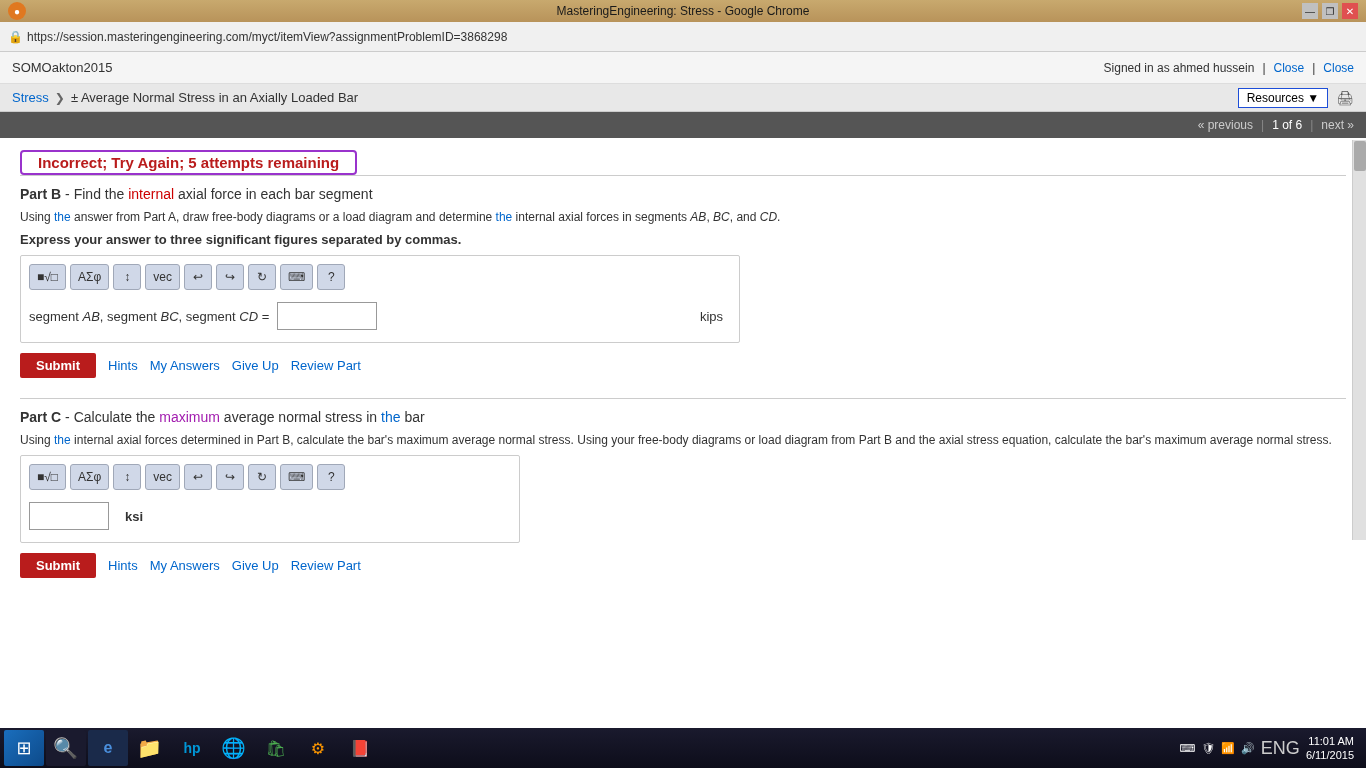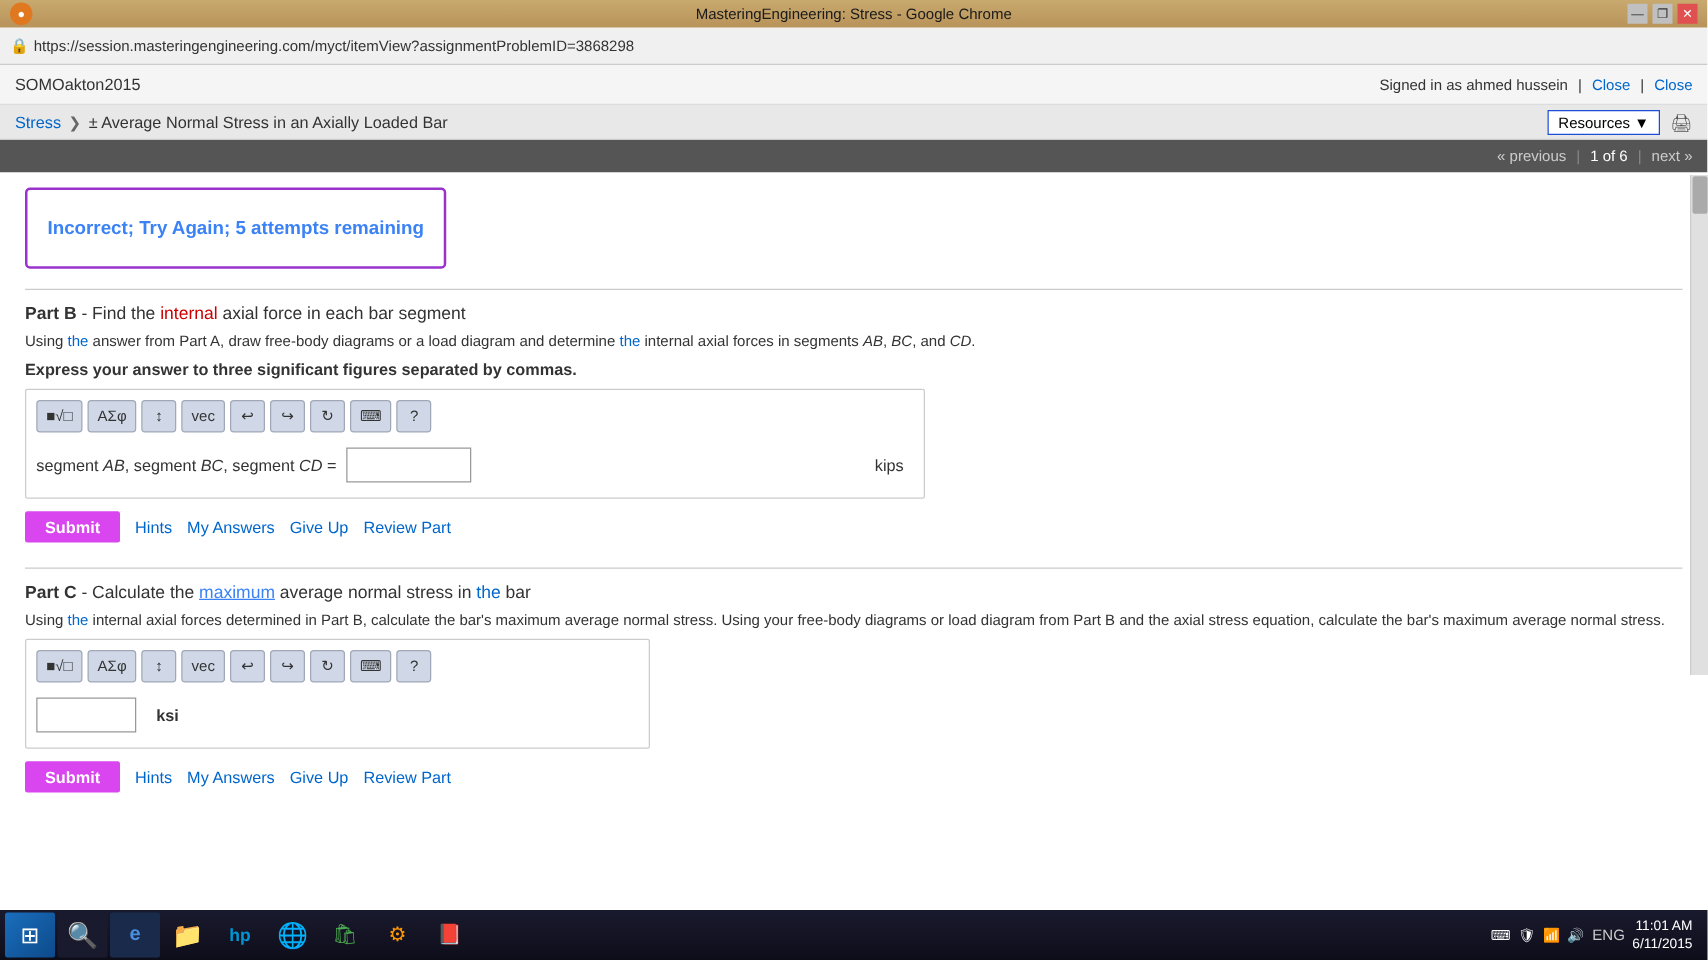--- a/index.html
+++ b/index.html
@@ -118,26 +118,25 @@
       padding: 12px 20px;
       background: #fff;
       overflow-y: auto;
       height: calc(768px - 22px - 30px - 32px - 28px - 26px - 40px);
     }
 
     
     .incorrect-banner {
       border: 2px solid #9933cc;
       border-radius: 4px;
-      padding: 22px 16px;
+      padding: 2px 16px;
       display: inline-block;
-      margin-bottom: 16px;
       font-size: 15px;
       font-weight: bold;
-      color: #3b82f6;
+      color: #b91c1c;
     }
 
     
     .part-section { margin-bottom: 20px; }
     .part-header {
       font-size: 14px;
       color: #333;
       margin-bottom: 6px;
       border-top: 1px solid #ccc;
       padding-top: 10px;
@@ -228,21 +227,21 @@
     .answer-row-c .unit { font-size: 13px; color: #333; margin-left: 8px; font-weight: bold; }
 
     
     .action-row {
       display: flex;
       align-items: center;
       gap: 12px;
       margin-bottom: 16px;
     }
     .submit-btn {
-      background: #d946ef;
+      background: #b91c1c;
       color: #fff;
       border: none;
       padding: 5px 16px;
       font-size: 13px;
       font-weight: bold;
       cursor: pointer;
       border-radius: 2px;
     }
     .action-link {
       color: #0066cc;
@@ -296,21 +295,21 @@
       cursor: pointer; border-radius: 2px;
       font-size: 20px;
     }
     .taskbar-spacer { flex: 1; }
     .taskbar-sys {
       display: flex; align-items: center;
       gap: 6px; color: #fff; font-size: 11px;
       padding-right: 8px;
     }
     .taskbar-time { text-align: right; line-height: 1.3; }
-    .taskbar-lang { color: #ccc; font-size: 12px; }
+    .taskbar-lang { color: #ccc; font-size: 18px; }
 
     .seg-italic { font-style: italic; }
   </style>
 </head>
 <body>
 
 <div id="titlebar">
   <div style="display:flex;align-items:center;">
     <div class="win-btn orange-logo">●</div>
   </div>
@@ -399,21 +398,21 @@
       <a class="action-link">Hints</a>
       <a class="action-link">My Answers</a>
       <a class="action-link">Give Up</a>
       <a class="action-link">Review Part</a>
     </div>
   </div>
 
   
   <div class="part-section">
     <div class="part-header">
-      <strong>Part C</strong><span> - </span><span>Calculate the <span style="color:#3b82f6;text-decoration:underline;">maximum</span> average normal stress in <span style="color:#0066cc;">the</span> bar</span>
+      <strong>Part C</strong><span> - </span><span>Calculate the <span style="color:#a21caf;">maximum</span> average normal stress in <span style="color:#0066cc;">the</span> bar</span>
     </div>
     <div class="part-desc">
       Using <span class="blue">the</span> internal axial forces determined in Part B, calculate the bar's maximum average normal stress. Using your free-body diagrams or load diagram from Part B and the axial stress equation, calculate the bar's maximum average normal stress.
     </div>
 
     <div class="input-area-c">
       <div class="math-toolbar">
         <button class="math-btn">■√□</button>
         <button class="math-btn">ΑΣφ</button>
         <button class="math-btn icon-only">↕</button>

